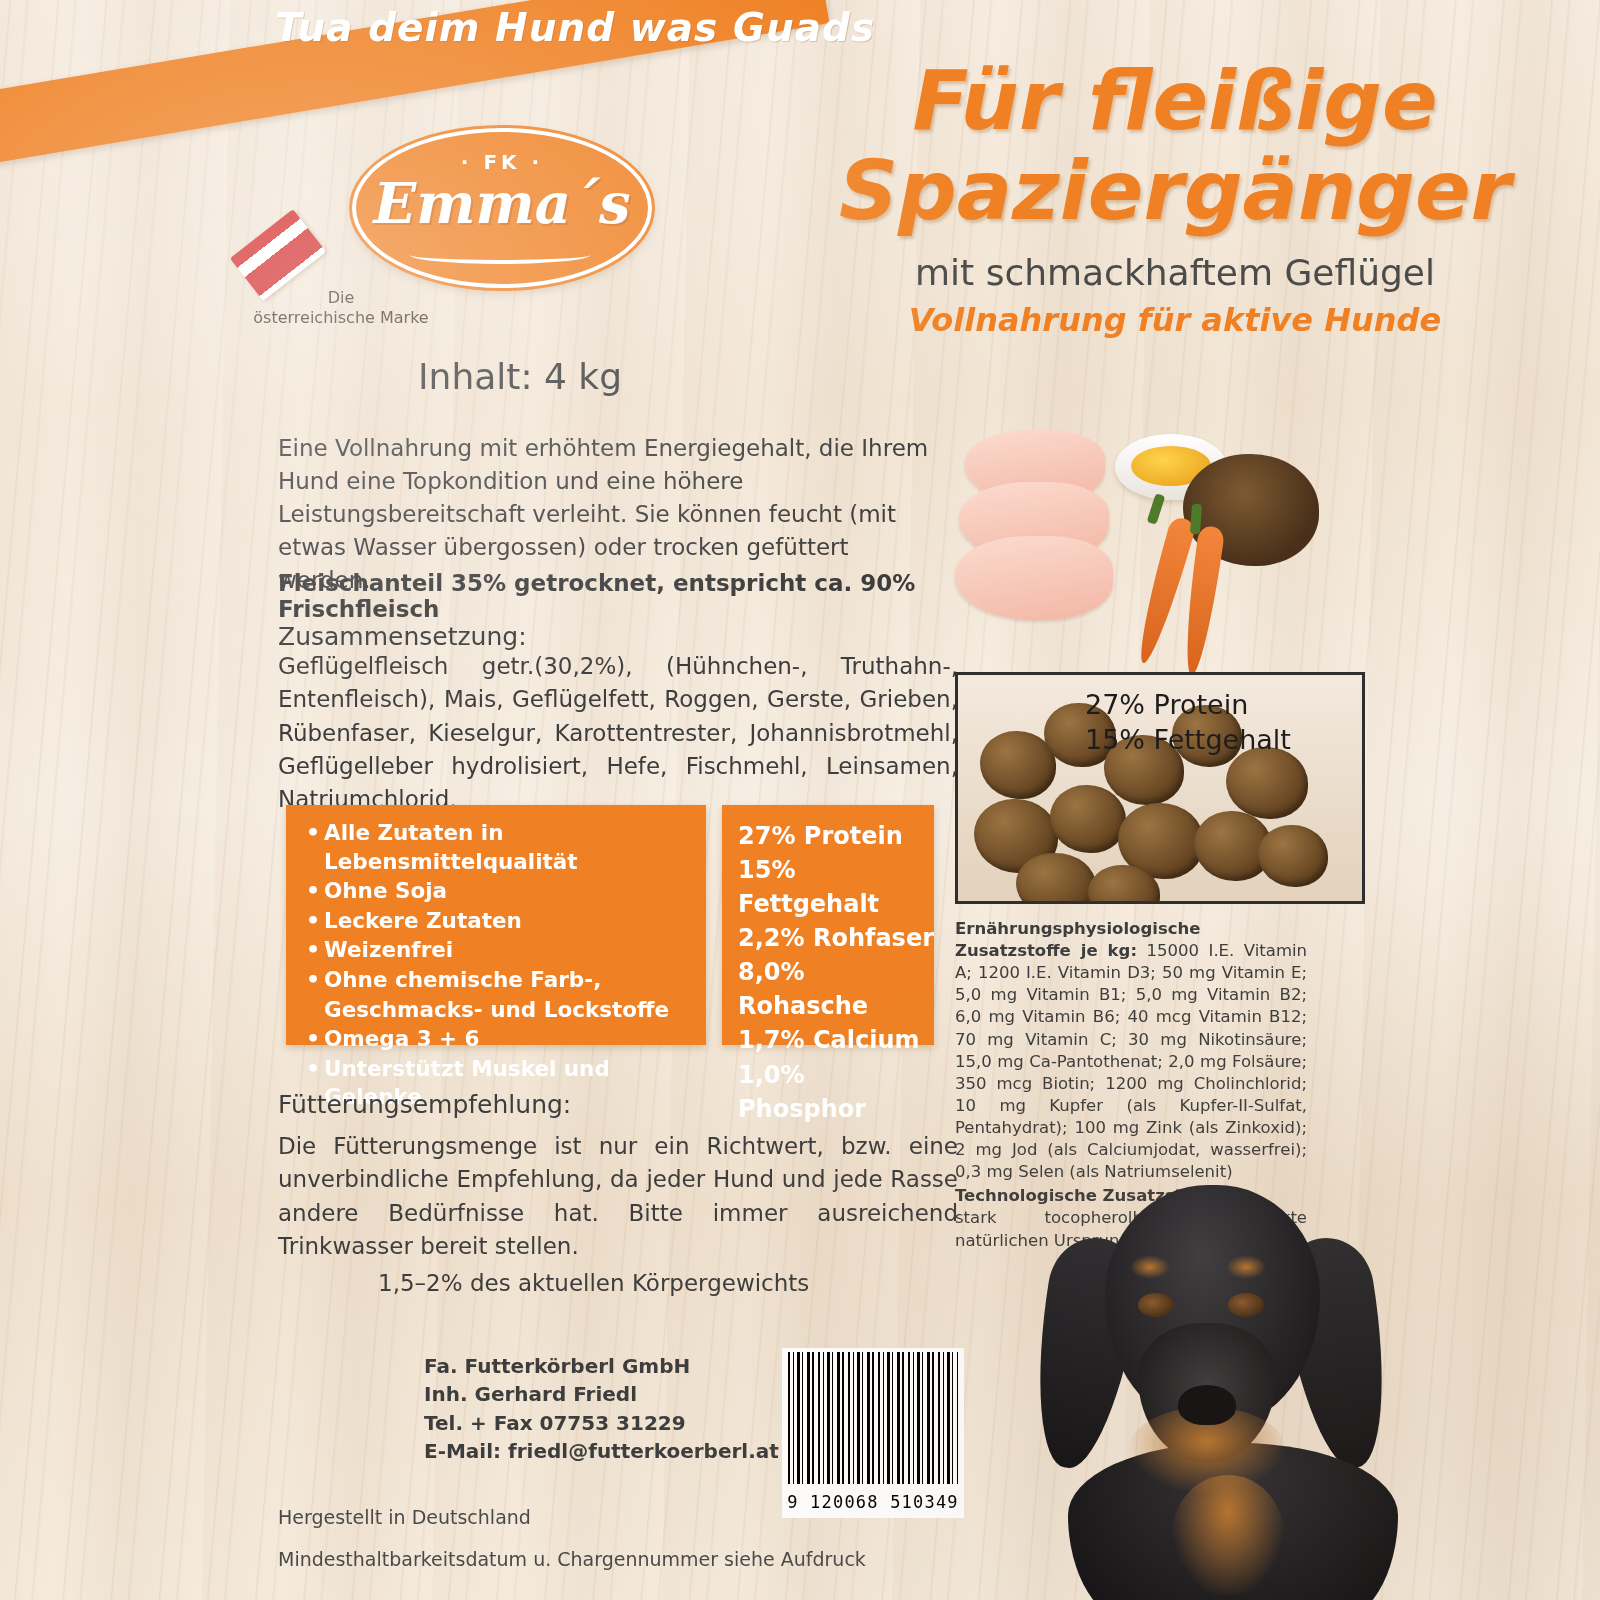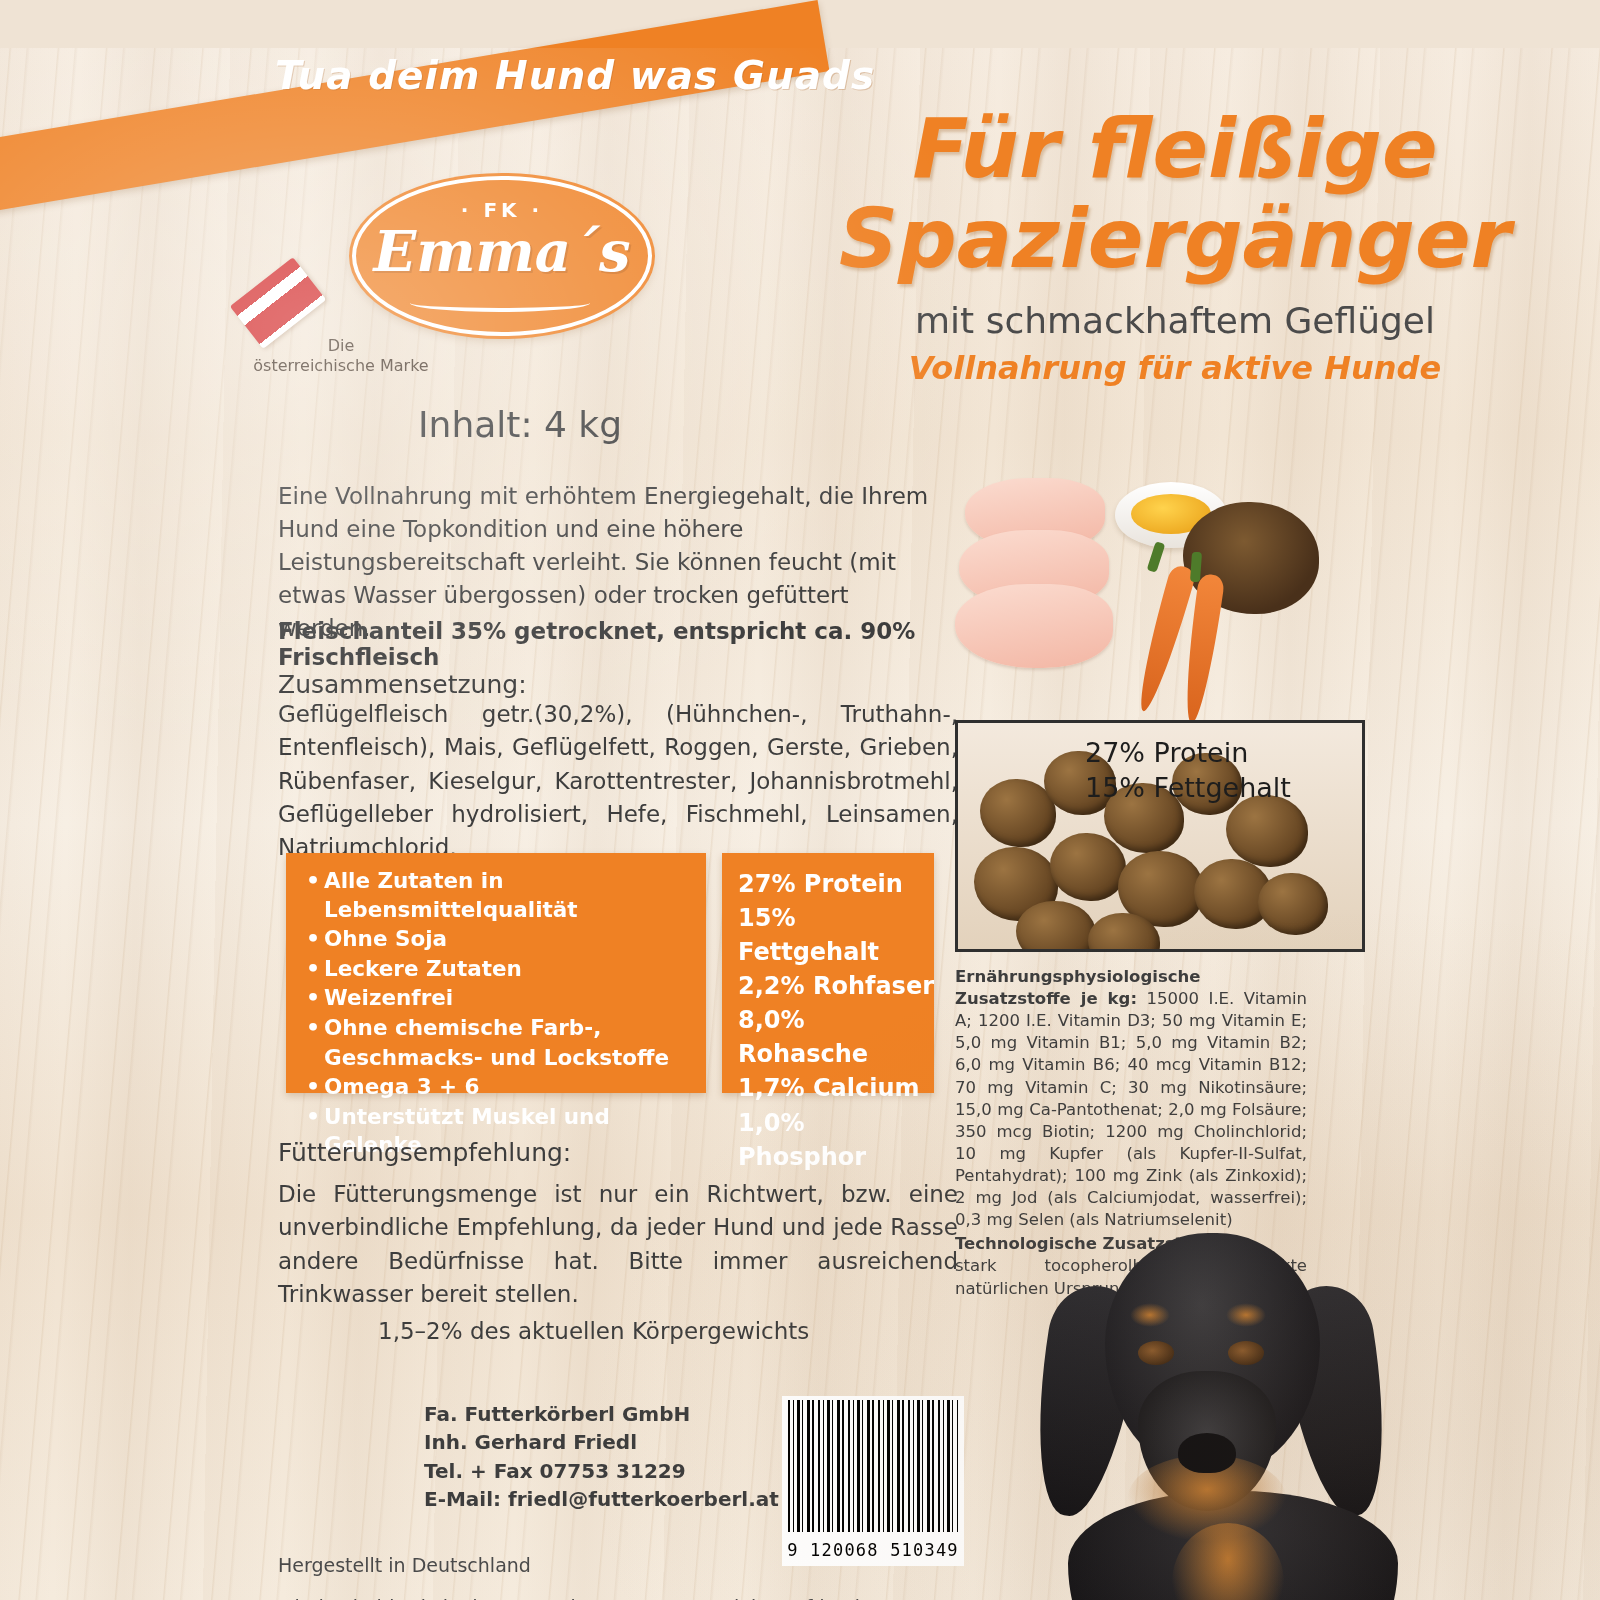--- a/index.html
+++ b/index.html
@@ -26,21 +26,20 @@
         rgba(205,175,140,0.00) 26px,
         rgba(175,138,100,0.10) 27px,
         rgba(205,175,140,0.00) 30px,
         rgba(205,175,140,0.00) 48px),
       repeating-linear-gradient(91deg,
         rgba(160,120,80,0.05) 0px,
         rgba(160,120,80,0.00) 80px,
         rgba(160,120,80,0.07) 150px,
         rgba(160,120,80,0.00) 230px),
       linear-gradient(180deg, #f6ece0 0%, #f2e5d4 25%, #f7efe4 50%, #f0e2d0 75%, #f5ebdd 100%);
-    margin-top: 48px;
   }
   #package::after {
     content: "";
     position: absolute;
     inset: 0;
     background:
       radial-gradient(ellipse 60% 40% at 20% 18%, rgba(255,255,255,0.35), rgba(255,255,255,0) 70%),
       radial-gradient(ellipse 70% 50% at 85% 90%, rgba(150,110,70,0.10), rgba(150,110,70,0) 70%);
     pointer-events: none;
   }

